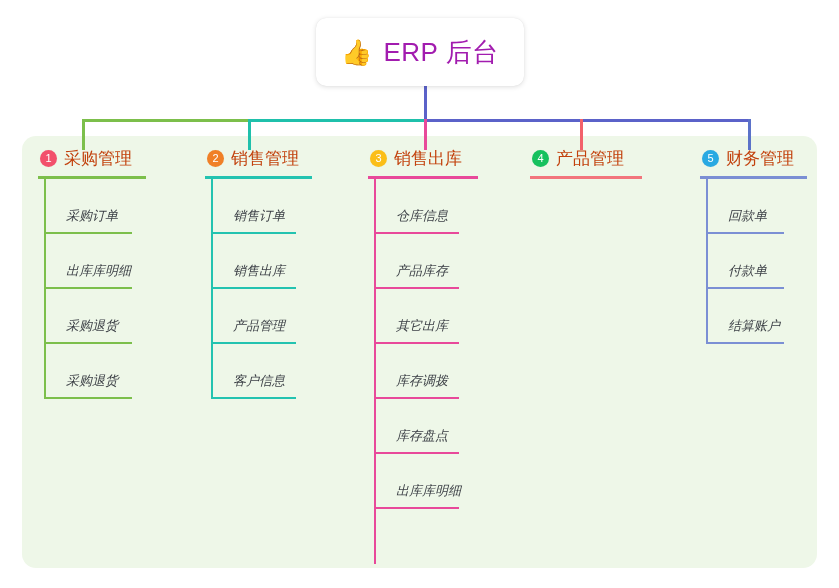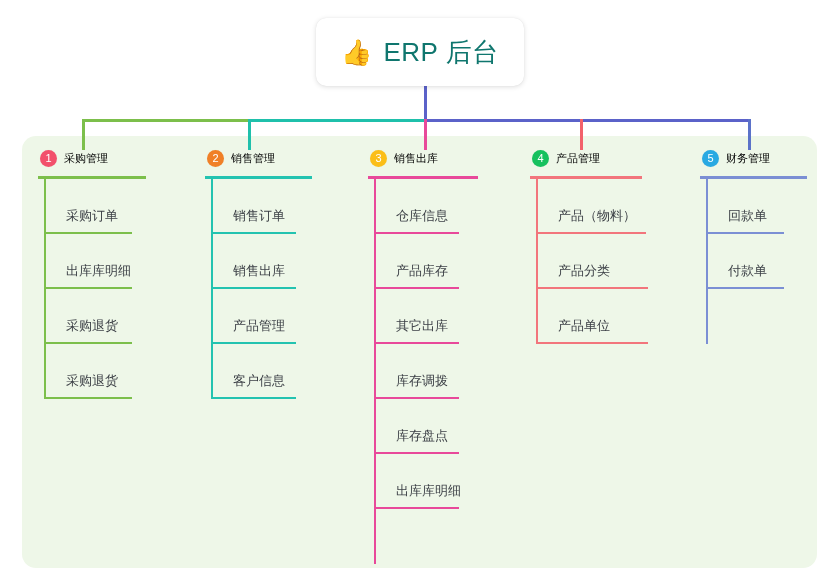--- a/index.html
+++ b/index.html
@@ -36,21 +36,21 @@
     align-items: center;
     gap: 11px;
   }
   #root-card .root-emoji {
     font-size: 25px;
     line-height: 1;
     display: block;
   }
   #root-card .root-title {
     font-size: 26px;
-    color: #0f766e;
+    color: #a21caf;
     letter-spacing: 0.5px;
     white-space: nowrap;
   }
 
   
   .conn {
     position: absolute;
     z-index: 3;
   }
 
@@ -86,22 +86,22 @@
     border-radius: 50%;
     color: #ffffff;
     font-size: 11px;
     line-height: 17px;
     text-align: center;
     font-weight: normal;
     flex: 0 0 auto;
     box-shadow: 0 0 0 0.5px rgba(0,0,0,0.02);
   }
   .branch-title {
-    font-size: 11px;
-    color: #000000;
+    font-size: 17px;
+    color: #c2410c;
     white-space: nowrap;
   }
   .branch-rule {
     height: 3px;
     margin-top: 6px;
     border-radius: 0;
   }
 
   
   .leaves {
@@ -111,20 +111,21 @@
   .spine {
     position: absolute;
     left: 6px;
     top: 0;
     width: 2px;
   }
   .leaf {
     position: relative;
     height: 55px;
     box-sizing: border-box;
+    font-style: italic;
   }
   .leaf-label {
     position: absolute;
     left: 28px;
     bottom: 9px;
     font-size: 13px;
     color: #3b3f45;
     white-space: nowrap;
   }
   .leaf-rule {
@@ -243,46 +244,35 @@
         <div class="leaf-rule" style="background: rgb(232, 73, 154); width: 85px;"></div>
       </div>
     </div>
   </div>
 <div class="column" id="col-3" style="left: 530px;">
     <div class="branch-head">
       <span class="num-badge" style="background: rgb(22, 193, 94);">4</span>
       <span class="branch-title">产品管理</span>
     </div>
     <div class="branch-rule" style="background: rgb(242, 117, 124); width: 112px;"></div>
-    <div class="leaves">
-      <div class="spine" style="background: rgb(242, 117, 124); height: 165px;"></div>
-      <div class="leaf">
-        <span class="leaf-label">产品（物料）</span>
-        <div class="leaf-rule" style="background: rgb(242, 117, 124); width: 110px;"></div>
-      </div>
-      <div class="leaf">
-        <span class="leaf-label">产品分类</span>
-        <div class="leaf-rule" style="background: rgb(242, 117, 124); width: 112px;"></div>
-      </div>
-      <div class="leaf">
-        <span class="leaf-label">产品单位</span>
-        <div class="leaf-rule" style="background: rgb(242, 117, 124); width: 112px;"></div>
-      </div>
-    </div>
   </div>
 <div class="column" id="col-4" style="left: 700px;">
     <div class="branch-head">
       <span class="num-badge" style="background: rgb(41, 169, 226);">5</span>
       <span class="branch-title">财务管理</span>
     </div>
     <div class="branch-rule" style="background: rgb(123, 143, 212); width: 107px;"></div>
     <div class="leaves">
       <div class="spine" style="background: rgb(123, 143, 212); height: 165px;"></div>
       <div class="leaf">
         <span class="leaf-label">回款单</span>
         <div class="leaf-rule" style="background: rgb(123, 143, 212); width: 78px;"></div>
       </div>
       <div class="leaf">
         <span class="leaf-label">付款单</span>
         <div class="leaf-rule" style="background: rgb(123, 143, 212); width: 78px;"></div>
       </div>
+      <div class="leaf">
+        <span class="leaf-label">结算账户</span>
+        <div class="leaf-rule" style="background: rgb(123, 143, 212); width: 78px;"></div>
+      </div>
     </div>
   </div>
 
 </body></html>

